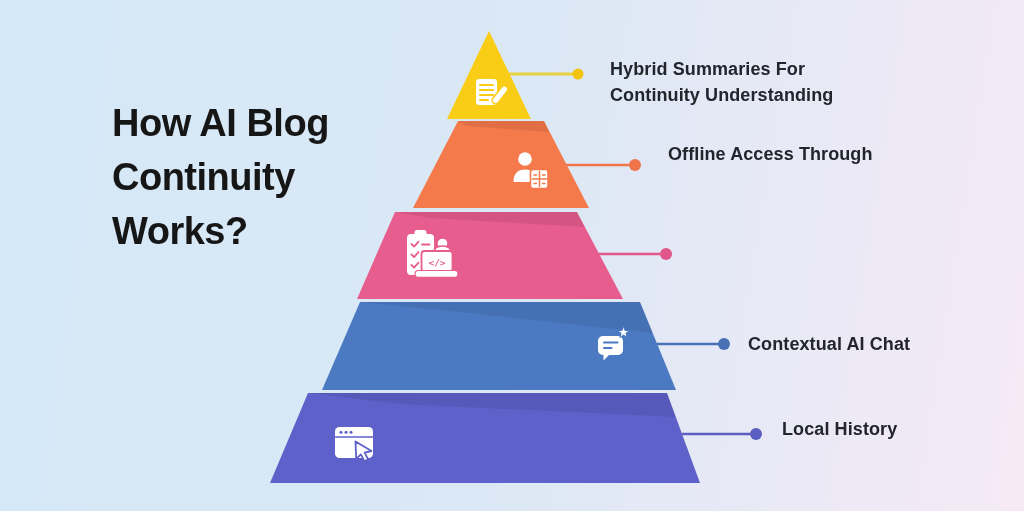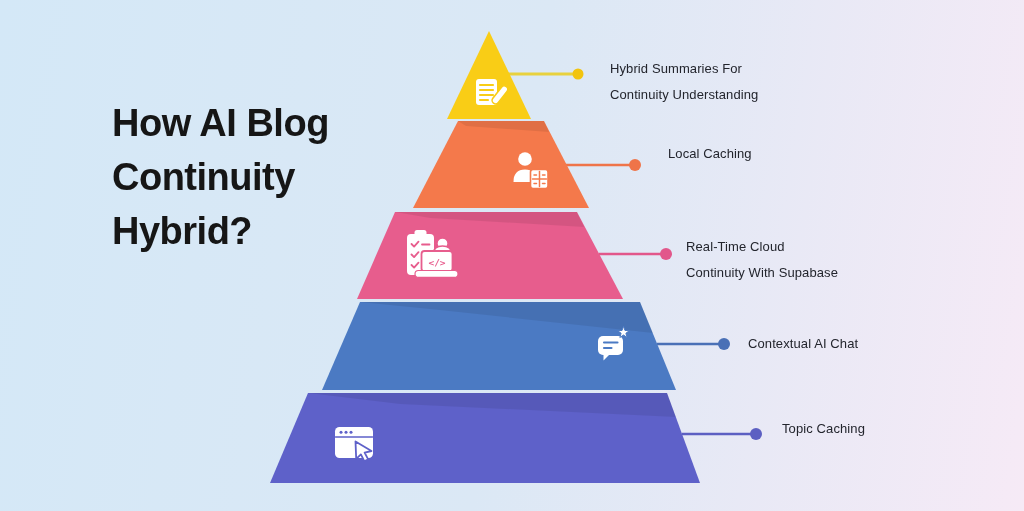--- a/index.html
+++ b/index.html
@@ -11,37 +11,37 @@
     background:linear-gradient(99deg,var(--bg-left,#d4e8f7) 0%,var(--bg-mid,#dbe8f5) 50%,var(--bg-right,#f6eaf6) 100%);
   }
   .title{
     position:absolute;left:112px;top:96px;
     font-size:38px;font-weight:700;line-height:54px;
     letter-spacing:-0.5px;
     color:var(--title-color,#161616);
   }
   .lvl-label{
     position:absolute;
-    font-size:13px;font-weight:400;line-height:26px;
+    font-size:18px;font-weight:700;line-height:26px;
     letter-spacing:0.1px;
     color:var(--label-color,#23252d);
     white-space:nowrap;
   }
   .pyr-svg{position:absolute;left:0;top:0;}
   .ic{fill:var(--icon-color,#ffffff);}
 </style>
 </head>
 <body>
 
 <div class="stage" style="--bg-left: #d4e8f7; --bg-mid: #dbe8f5; --bg-right: #f6eaf6; --title-color: #161616; --label-color: #23252d; --icon-color: #ffffff;">
 
   <div class="title">
     <div>How AI Blog</div>
     <div>Continuity</div>
-    <div>Hybrid?</div>
+    <div>Works?</div>
   </div>
 
   <svg class="pyr-svg" width="1024" height="511" viewBox="0 0 1024 511">
 
     <g>
       <line x1="506" y1="74" x2="578" y2="74" stroke-width="3" stroke="#e8d13e"></line>
       <circle cx="578" cy="74" r="5.5" fill="#f2c40f"></circle>
       <polygon points="489,31 531,119 447,119" fill="#f9cd16"></polygon>
       <g>
         <rect class="ic" x="476" y="79" width="21" height="26" rx="3"></rect>
@@ -135,30 +135,26 @@
       </g>
     </g>
   </svg>
 
   <div class="lvl-label" style="left:610px;top:56px;">
     <div>Hybrid Summaries For</div>
     <div>Continuity Understanding</div>
   </div>
 
   <div class="lvl-label" style="left:668px;top:141px;">
-    <div>Local Caching</div>
+    <div>Offline Access Through</div>
   </div>
 
-  <div class="lvl-label" style="left:686px;top:234px;">
-    <div>Real-Time Cloud</div>
-    <div>Continuity With Supabase</div>
-  </div>
 
   <div class="lvl-label" style="left:748px;top:331px;">
     <div>Contextual AI Chat</div>
     <div></div>
   </div>
 
   <div class="lvl-label" style="left:782px;top:416px;">
-    <div>Topic Caching</div>
+    <div>Local History</div>
   </div>
 
 </div>
 
 </body></html>

